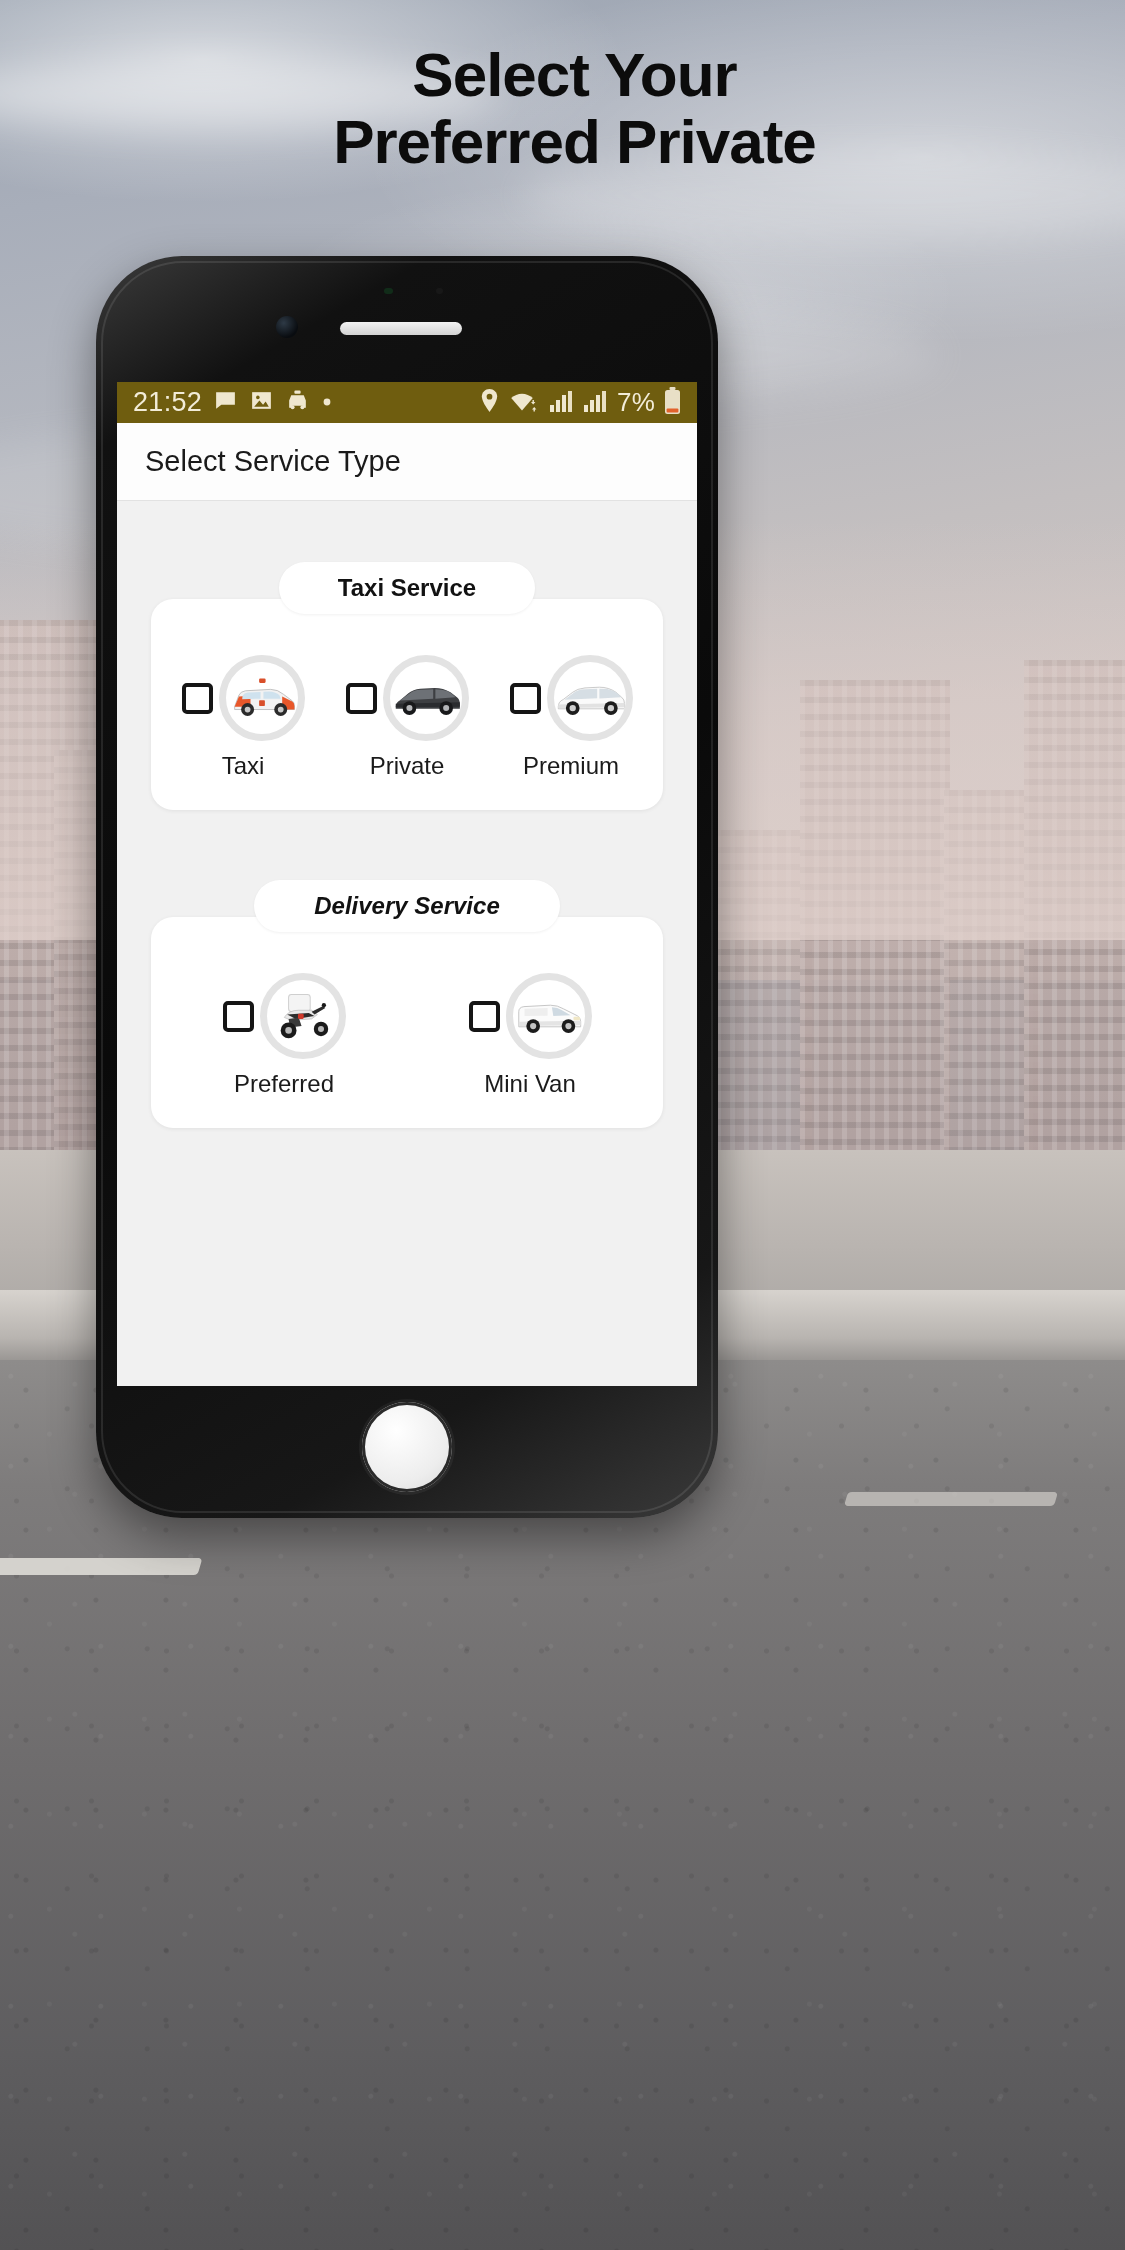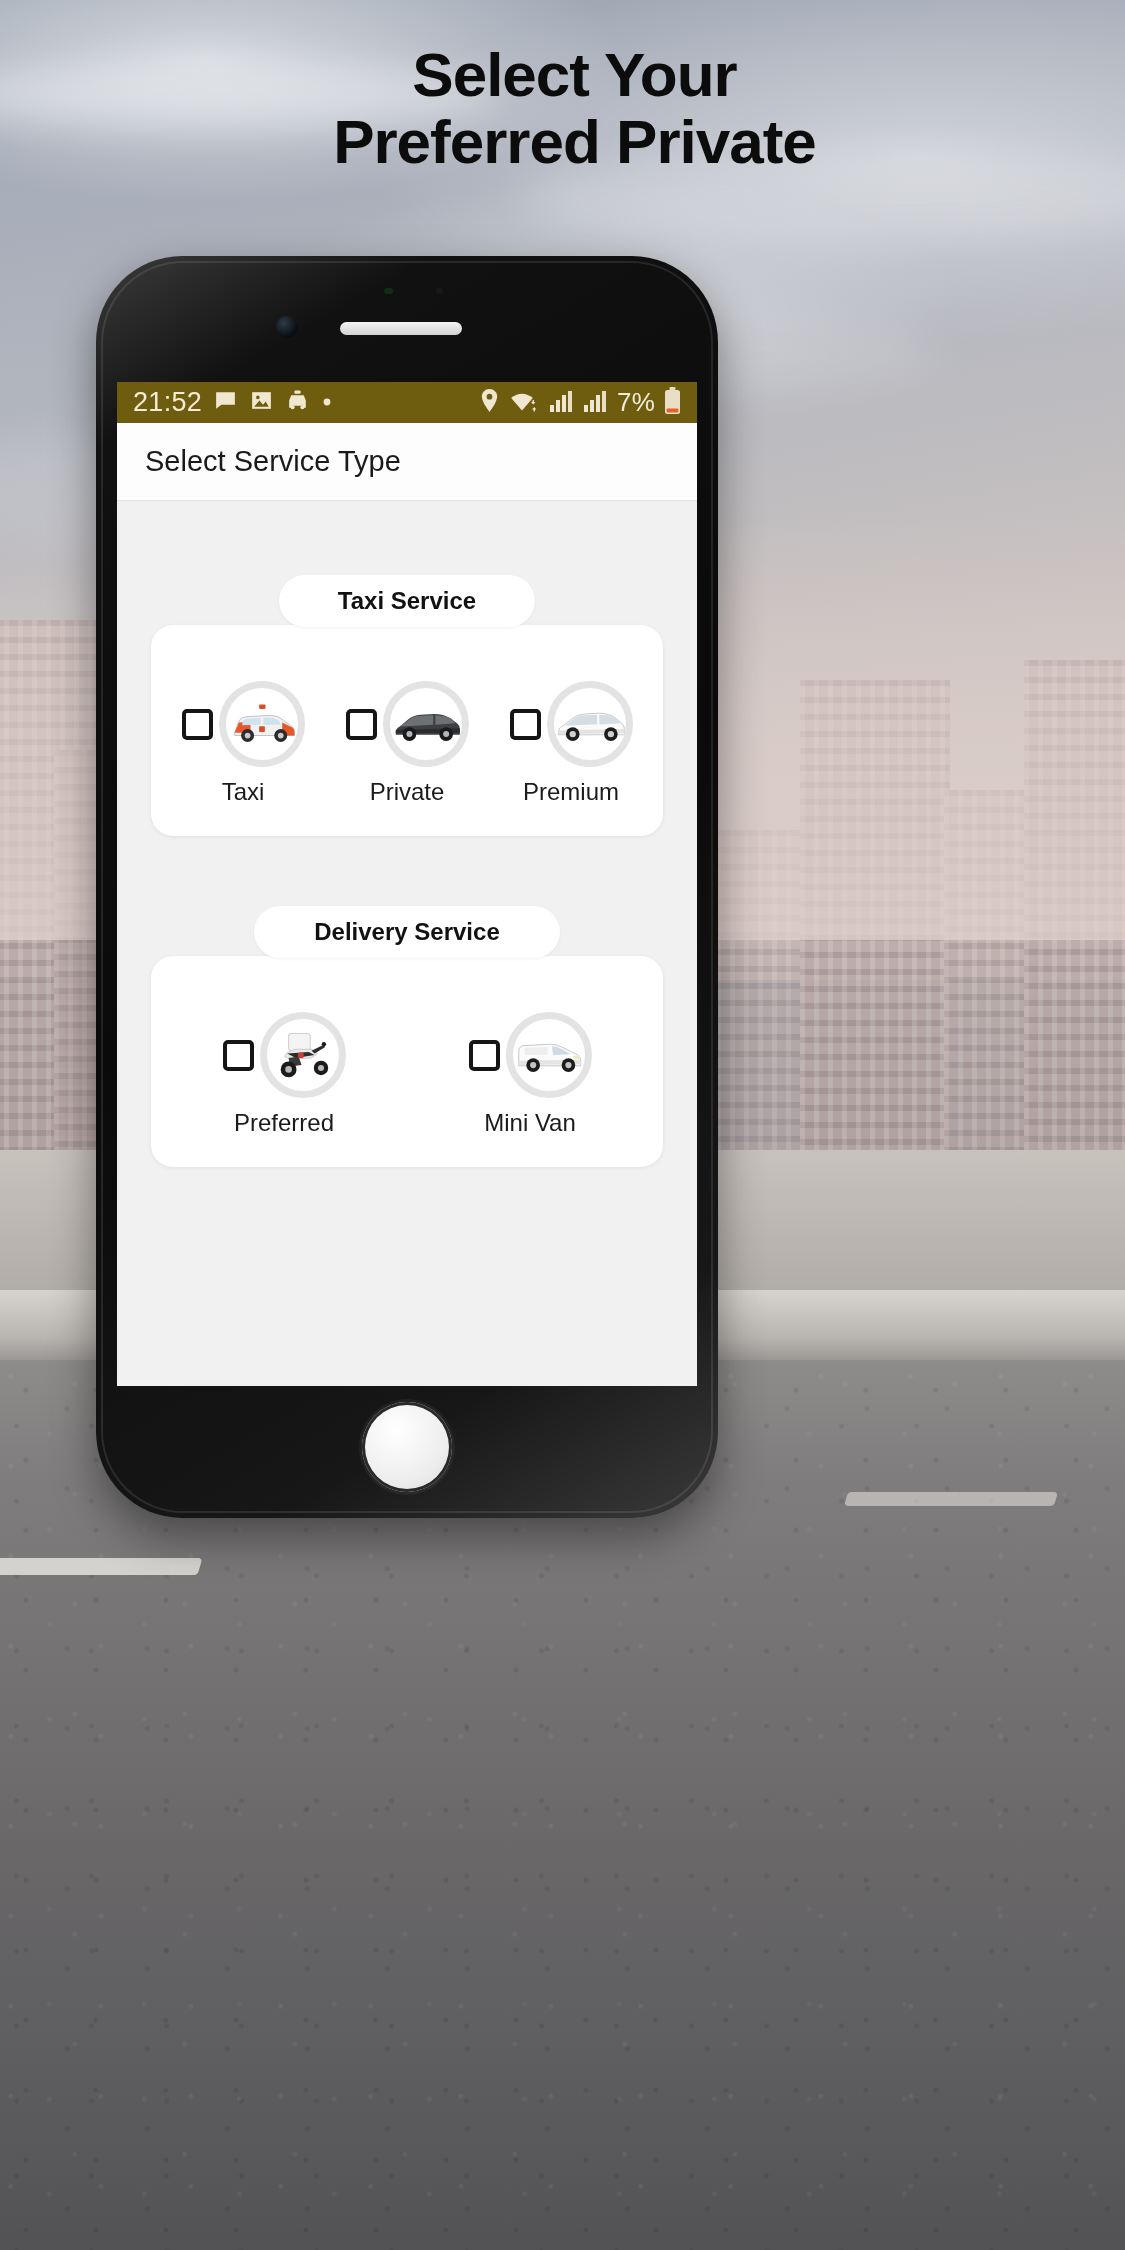--- a/index.html
+++ b/index.html
@@ -112,21 +112,21 @@
   #appbar{
     height:78px;background:#fdfdfd;border-bottom:1px solid #e2e2e2;
     display:flex;align-items:center;padding:0 28px;box-sizing:border-box;
   }
   #appbar .title{font-size:29px;color:#1a1a1a;font-weight:400;}
 
   
   #content{background:#f1f1f1;height:876px;padding-top:58px;box-sizing:border-box;}
   .section{position:relative;margin-bottom:70px;}
   .pill{
-    position:relative;z-index:3;margin:16px auto;width:256px;height:52px;
+    position:relative;z-index:3;margin:3px auto;width:256px;height:52px;
     background:#ffffff;border-radius:30px;
     display:flex;align-items:center;justify-content:center;
     font-size:24px;font-weight:bold;color:#121212;
     box-shadow:0 1px 3px rgba(0,0,0,.06);
   }
   .card{
     position:relative;z-index:1;margin:-18px auto 0;width:512px;
     background:#ffffff;border-radius:22px;padding:56px 0 30px;
     box-shadow:0 1px 4px rgba(0,0,0,.07);
   }
@@ -328,21 +328,21 @@
                 </div>
               </div>
               <div class="opt-label">Premium</div>
             </div>
 
           </div>
         </div>
       </div>
 
       <div class="section">
-        <div class="pill" style="width:306px;">Delivery Service</div>
+        <div class="pill" style="width:306px;font-style:italic;">Delivery Service</div>
         <div class="card">
           <div class="optrow">
 
             <div class="opt">
               <div class="opt-top">
                 <div class="cb"></div>
                 <div class="thumb">
                   <svg viewBox="0 0 100 72">
                     <rect x="30" y="6" width="30" height="24" rx="4" fill="#f4f4f4" stroke="#cfcfcf" stroke-width="1.4"></rect>
                     <path d="M24 38 Q30 28 44 28 L62 28 L70 34 L62 40 L34 42 Z" fill="#e9e9e9" stroke="#bdbdbd" stroke-width="1"></path>

